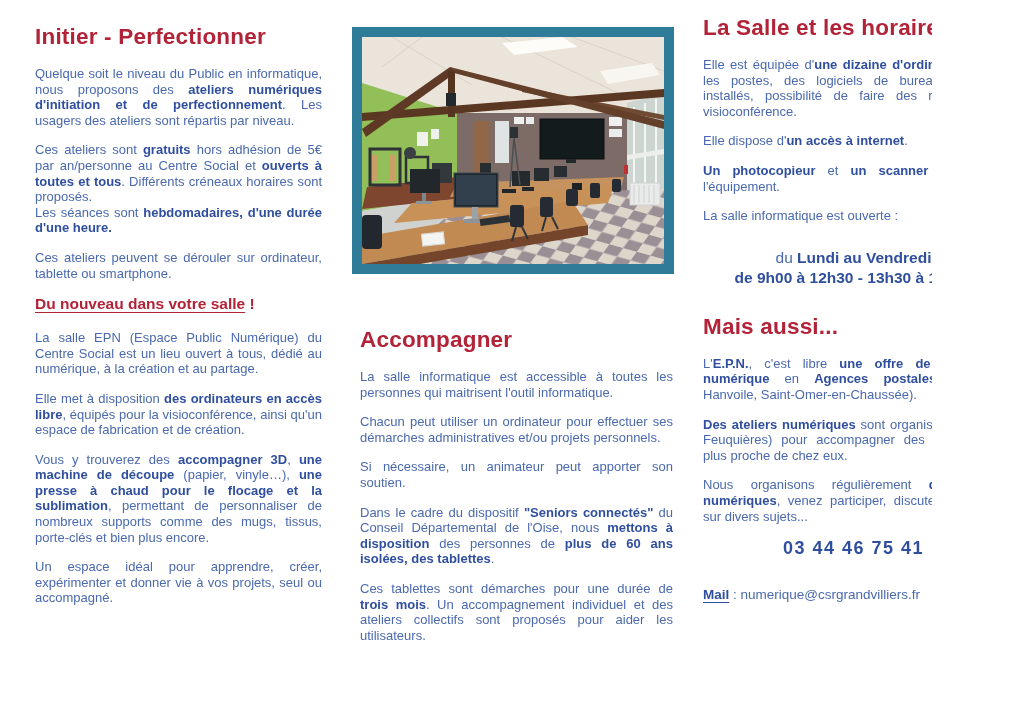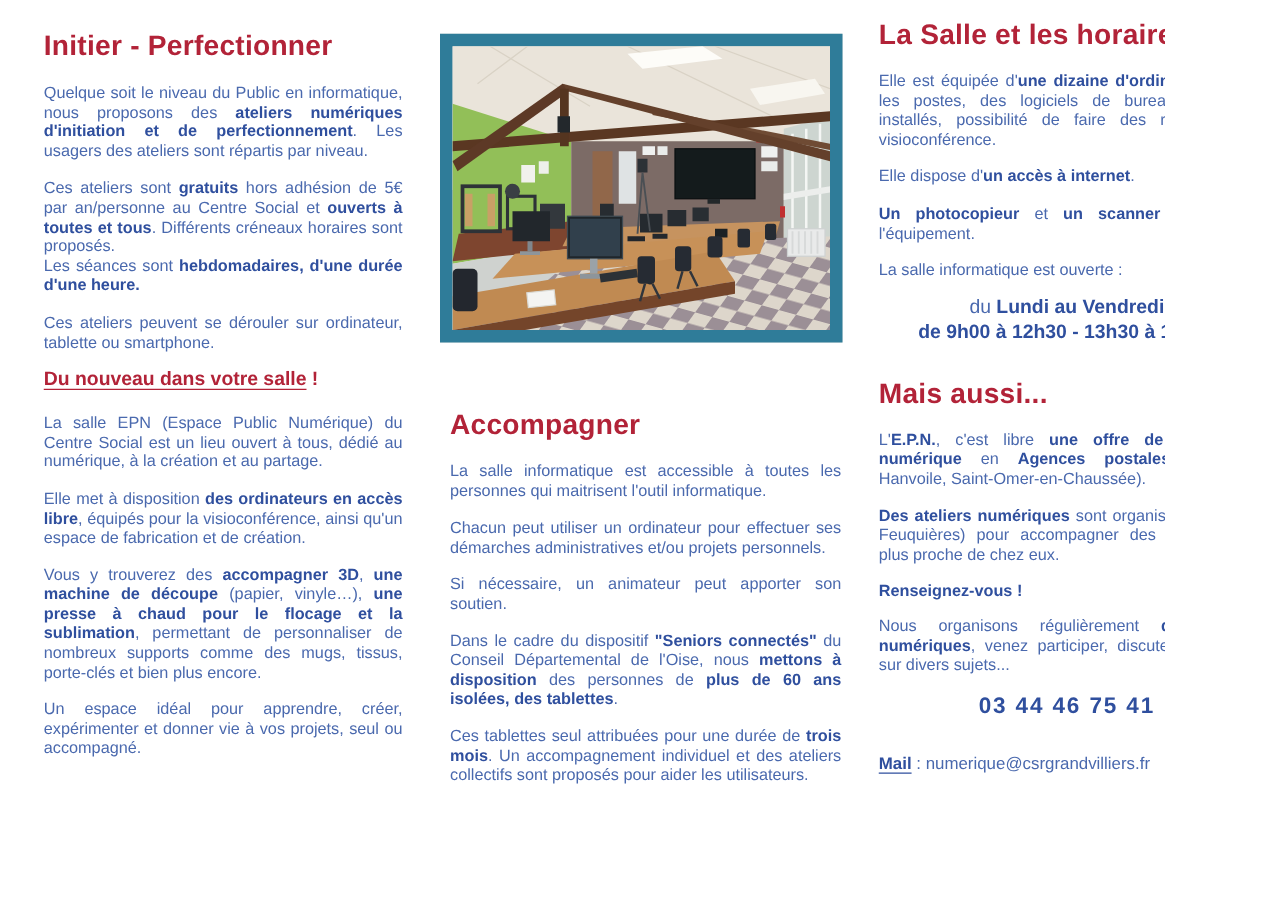--- a/index.html
+++ b/index.html
@@ -32,21 +32,21 @@
   .b{font-weight:bold;color:var(--bold-blue);}
   .u{text-decoration:underline;text-underline-offset:2.5px;}
   .subhead{
     font-size:15.5px;font-weight:bold;color:var(--heading-red);
     margin:6px 0 17px;white-space:pre-wrap;
   }
   .subhead .b{color:var(--heading-red);}
   .intro-line{margin-bottom:4px;}
   .schedule{
     text-align:center;font-size:15.5px;line-height:20px;
-    margin:12px 0 26px;color:var(--body-blue);
+    margin:24px 0 26px;color:var(--body-blue);
   }
   .phone{
     text-align:center;font-size:18px;font-weight:bold;
     color:var(--bold-blue);letter-spacing:1.5px;margin:8px 0 28px;
   }
   .contact{font-size:13.5px;margin:0 0 19px;color:var(--body-blue);}
   .renseignez{margin:8px 0 12px;}
   .photo{
     position:absolute;left:352px;top:27px;width:322px;height:247px;
     box-sizing:border-box;border:10px solid var(--photo-border);
@@ -172,35 +172,34 @@
       <rect x="84" y="56" width="10" height="13" fill="#23282c"></rect>
     </svg>
   </div>
 
   <section class="col col-mid">
     <h1 class="head">Accompagner</h1>
     <p class="body"><span>La salle informatique est accessible à toutes les personnes qui maitrisent l'outil informatique.</span></p>
     <p class="body"><span>Chacun peut utiliser un ordinateur pour effectuer ses démarches administratives et/ou projets personnels.</span></p>
     <p class="body"><span>Si nécessaire, un animateur peut apporter son soutien.</span></p>
     <p class="body"><span>Dans le cadre du dispositif </span><span class="b">"Seniors connectés"</span><span> du Conseil Départemental de l'Oise, nous </span><span class="b">mettons à disposition</span><span> des personnes de </span><span class="b">plus de 60 ans isolées, des tablettes</span><span>.</span></p>
-    <p class="body"><span>Ces tablettes seul attribuées pour une durée de </span><span class="b">trois mois</span><span>. Un accompagnement individuel et des ateliers collectifs sont proposés pour aider les utilisateurs.</span></p>
+    <p class="body"><span>Ces tablettes sont démarches pour une durée de </span><span class="b">trois mois</span><span>. Un accompagnement individuel et des ateliers collectifs sont proposés pour aider les utilisateurs.</span></p>
   </section>
 
   <section class="col col-right">
     <h1 class="head">La Salle et les horaires</h1>
     <p class="body"><span>Elle est équipée d'</span><span class="b">une dizaine d'ordinateurs</span><span>. Sur les postes, des logiciels de bureautique sont installés, possibilité de faire des réunions en visioconférence.</span></p>
     <p class="body"><span>Elle dispose d'</span><span class="b">un accès à internet</span><span>.</span></p>
     <p class="body"><span class="b">Un photocopieur</span><span> et </span><span class="b">un scanner</span><span> complètent l'équipement.</span></p>
     <p class="body intro-line"><span>La salle informatique est ouverte :</span></p>
     <div class="schedule">
       <div><span>du </span><span class="b">Lundi au Vendredi</span></div>
       <div><span class="b">de 9h00 à 12h30 - 13h30 à 17h00</span></div>
     </div>
     <h1 class="head head2">Mais aussi...</h1>
     <p class="body"><span>L'</span><span class="b">E.P.N.</span><span>, c'est libre </span><span class="b">une offre de médiation numérique</span><span> en </span><span class="b">Agences postales</span><span> (Moliens, Hanvoile, Saint-Omer-en-Chaussée).</span></p>
     <p class="body"><span class="b">Des ateliers numériques</span><span> sont organisés (Moliens, Feuquières) pour accompagner des groupes au plus proche de chez eux.</span></p>
-    <p class="body renseignez"><span class="b">Renseignez-vous !</span></p>
     <p class="body"><span>Nous organisons régulièrement </span><span class="b">des Cafés numériques</span><span>, venez participer, discuter, échanger sur divers sujets...</span></p>
     <div class="phone">03 44 46 75 41</div>
     <p class="contact"><span class="b u">Mail</span><span> : numerique@csrgrandvilliers.fr</span></p>
   </section>
 
 </div>
 
 </body></html>

